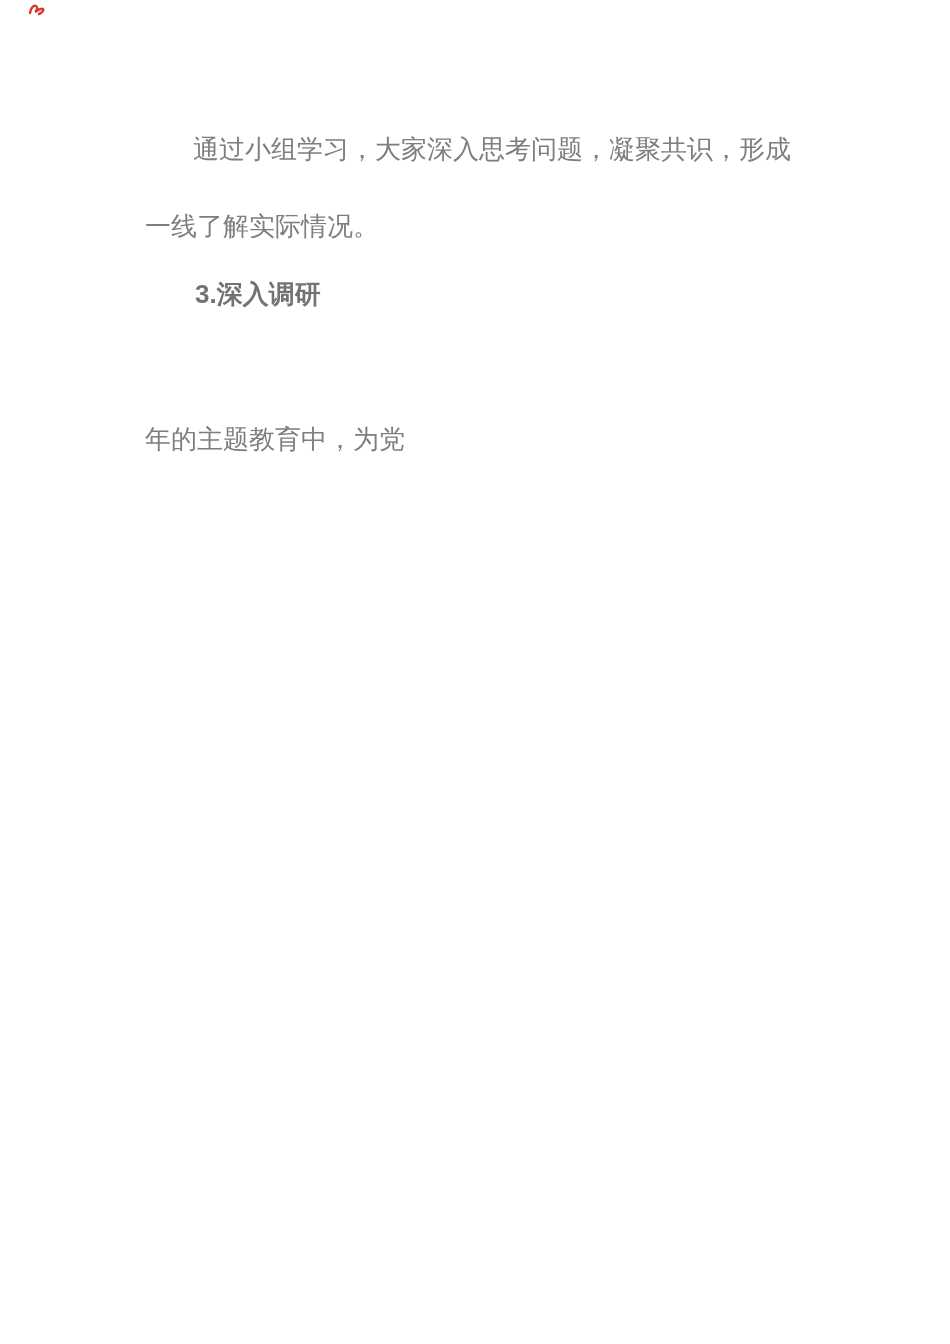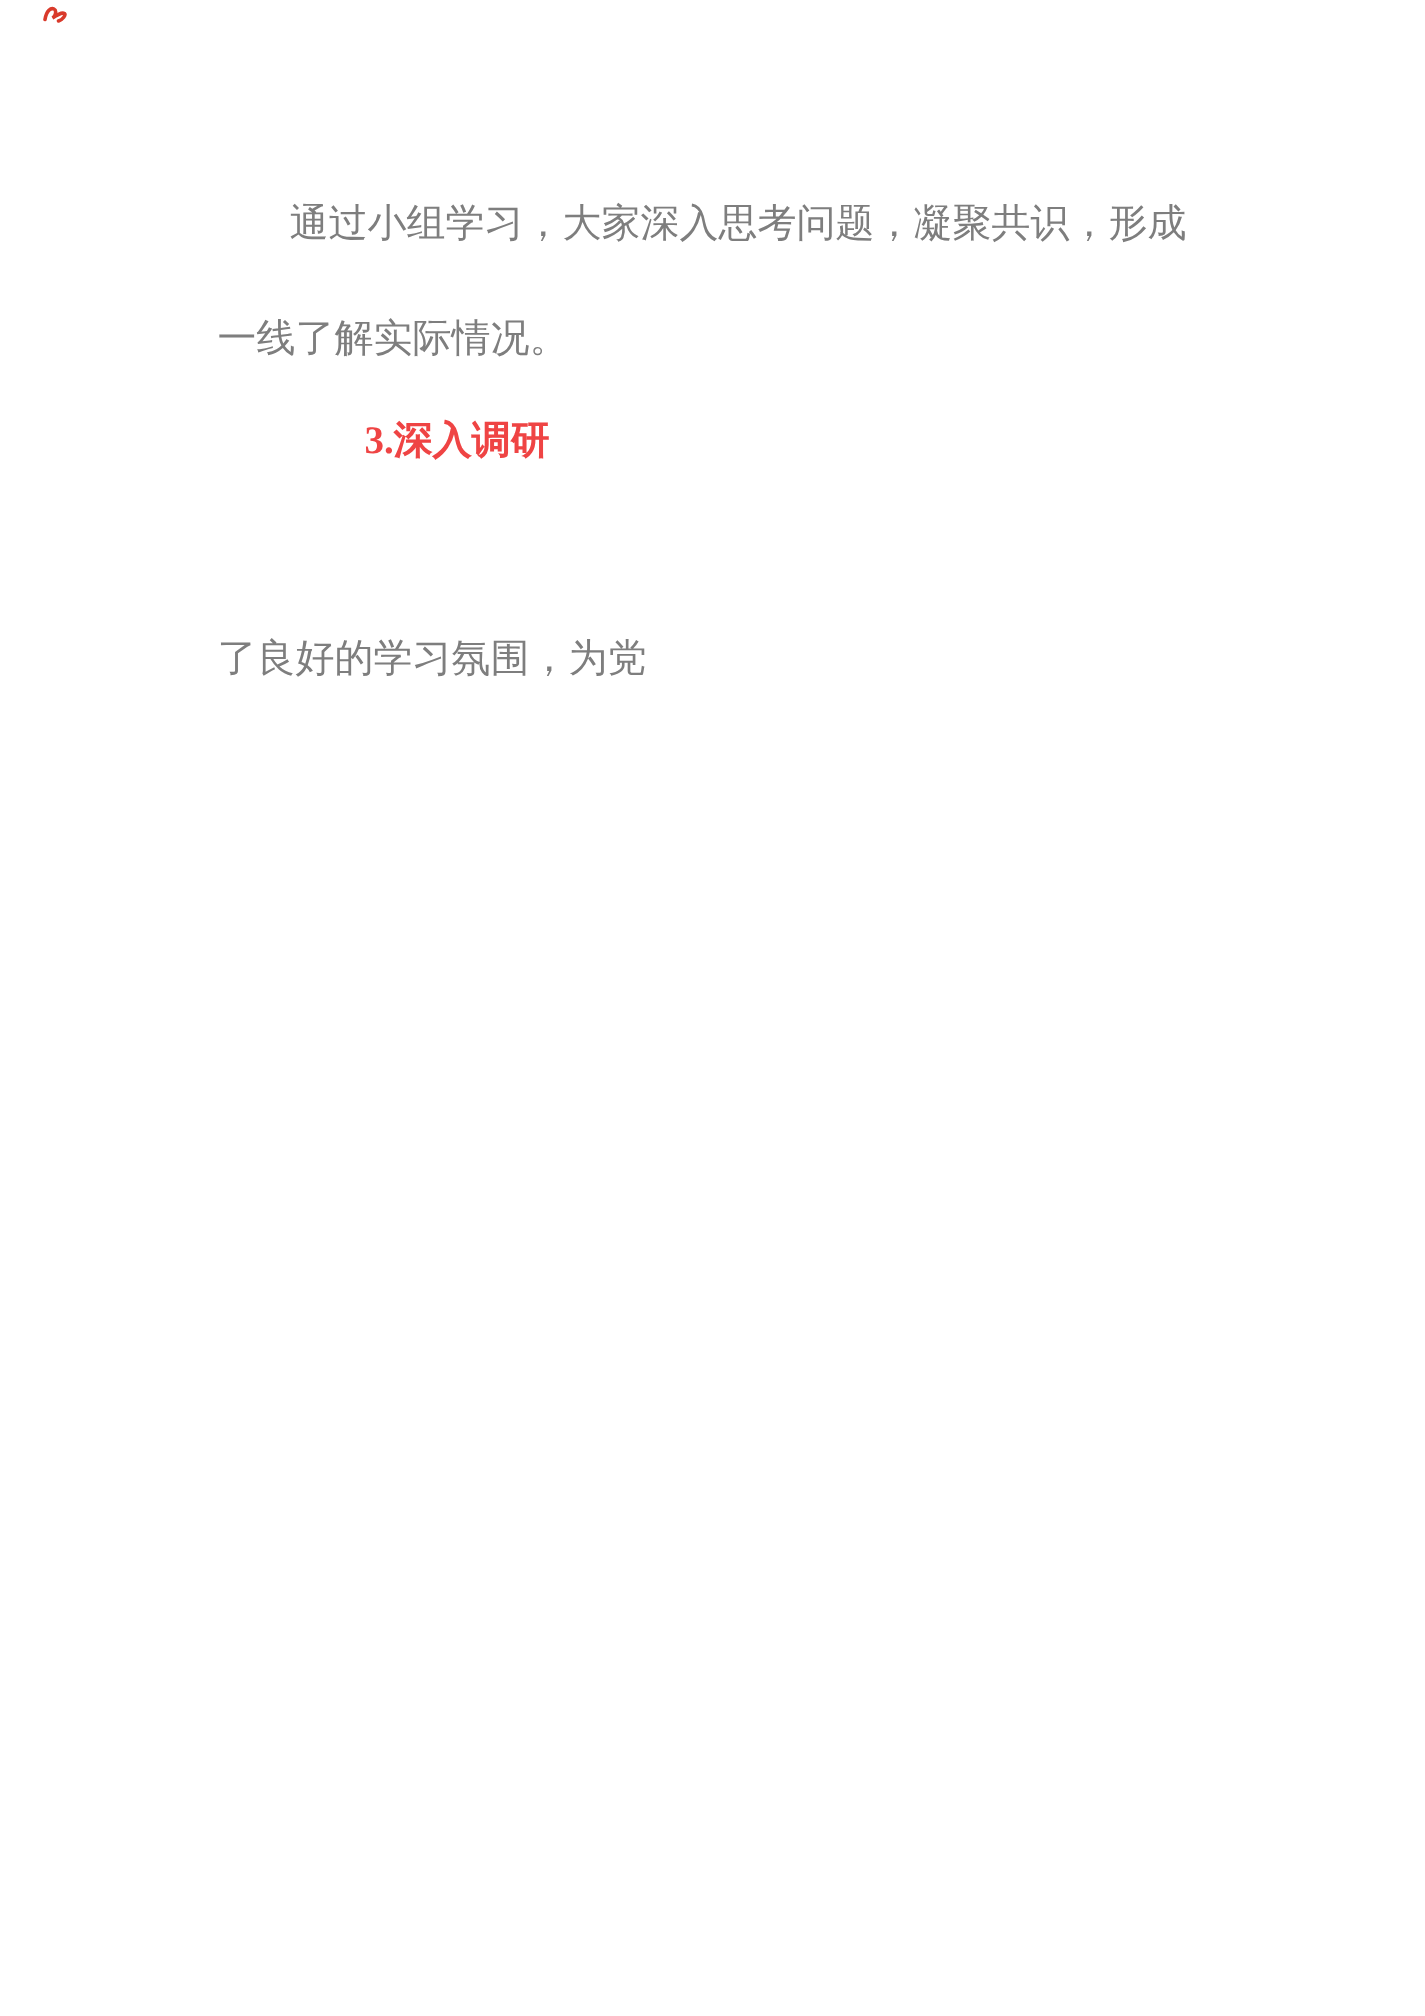--- a/index.html
+++ b/index.html
@@ -6,43 +6,42 @@
     margin: 0;
     padding: 0;
     background: #ffffff;
   }
   #page {
     position: relative;
     width: 950px;
     height: 1292px;
     background: #ffffff;
     overflow: hidden;
-    font-family: Liberation Serif, serif;
+    font-family: Liberation Sans, sans-serif;
   }
   .doc-line {
     position: absolute;
     white-space: nowrap;
     font-size: 26px;
     line-height: 34px;
     color: #7e7e7e;
     letter-spacing: 0px;
   }
   .body-line-indent   { left: 193px; }
   .body-line-margin   { left: 145px; }
   .line-1 { top: 132px; }
   .line-2 { top: 209px; }
   .line-3 { top: 277px; }
   .line-4 { top: 345px; }
   .line-5 { top: 422px; }
   .line-6 { top: 489px; }
   .heading-line {
     font-weight: bold;
-    color: #ef4444;
+    color: #737373;
     left: 195px;
-    margin-left: 48px;
   }
   .red-mark {
     position: absolute;
     left: 28px;
     top: 3px;
     width: 17px;
     height: 13px;
   }
 </style>
 </head>
@@ -54,16 +53,16 @@
     <path d="M2,10 C3,4 6,2 8,3 C10,4 9,8 7,9 C10,7 13,5 15,6 C16,7 14,10 11,11" fill="none" stroke="#d93a2b" stroke-width="2.4" stroke-linecap="round"></path>
   </svg>
 
   <div class="doc-line body-line-indent line-1">通过小组学习，大家深入思考问题，凝聚共识，形成</div>
 
   <div class="doc-line body-line-margin line-2">一线了解实际情况。</div>
 
   <div class="doc-line heading-line line-3">3.深入调研</div>
 
 
-  <div class="doc-line body-line-margin line-5">了良好的学习氛围，为党</div>
+  <div class="doc-line body-line-margin line-5">年的主题教育中，为党</div>
 
 
 </div>
 
 </body></html>

